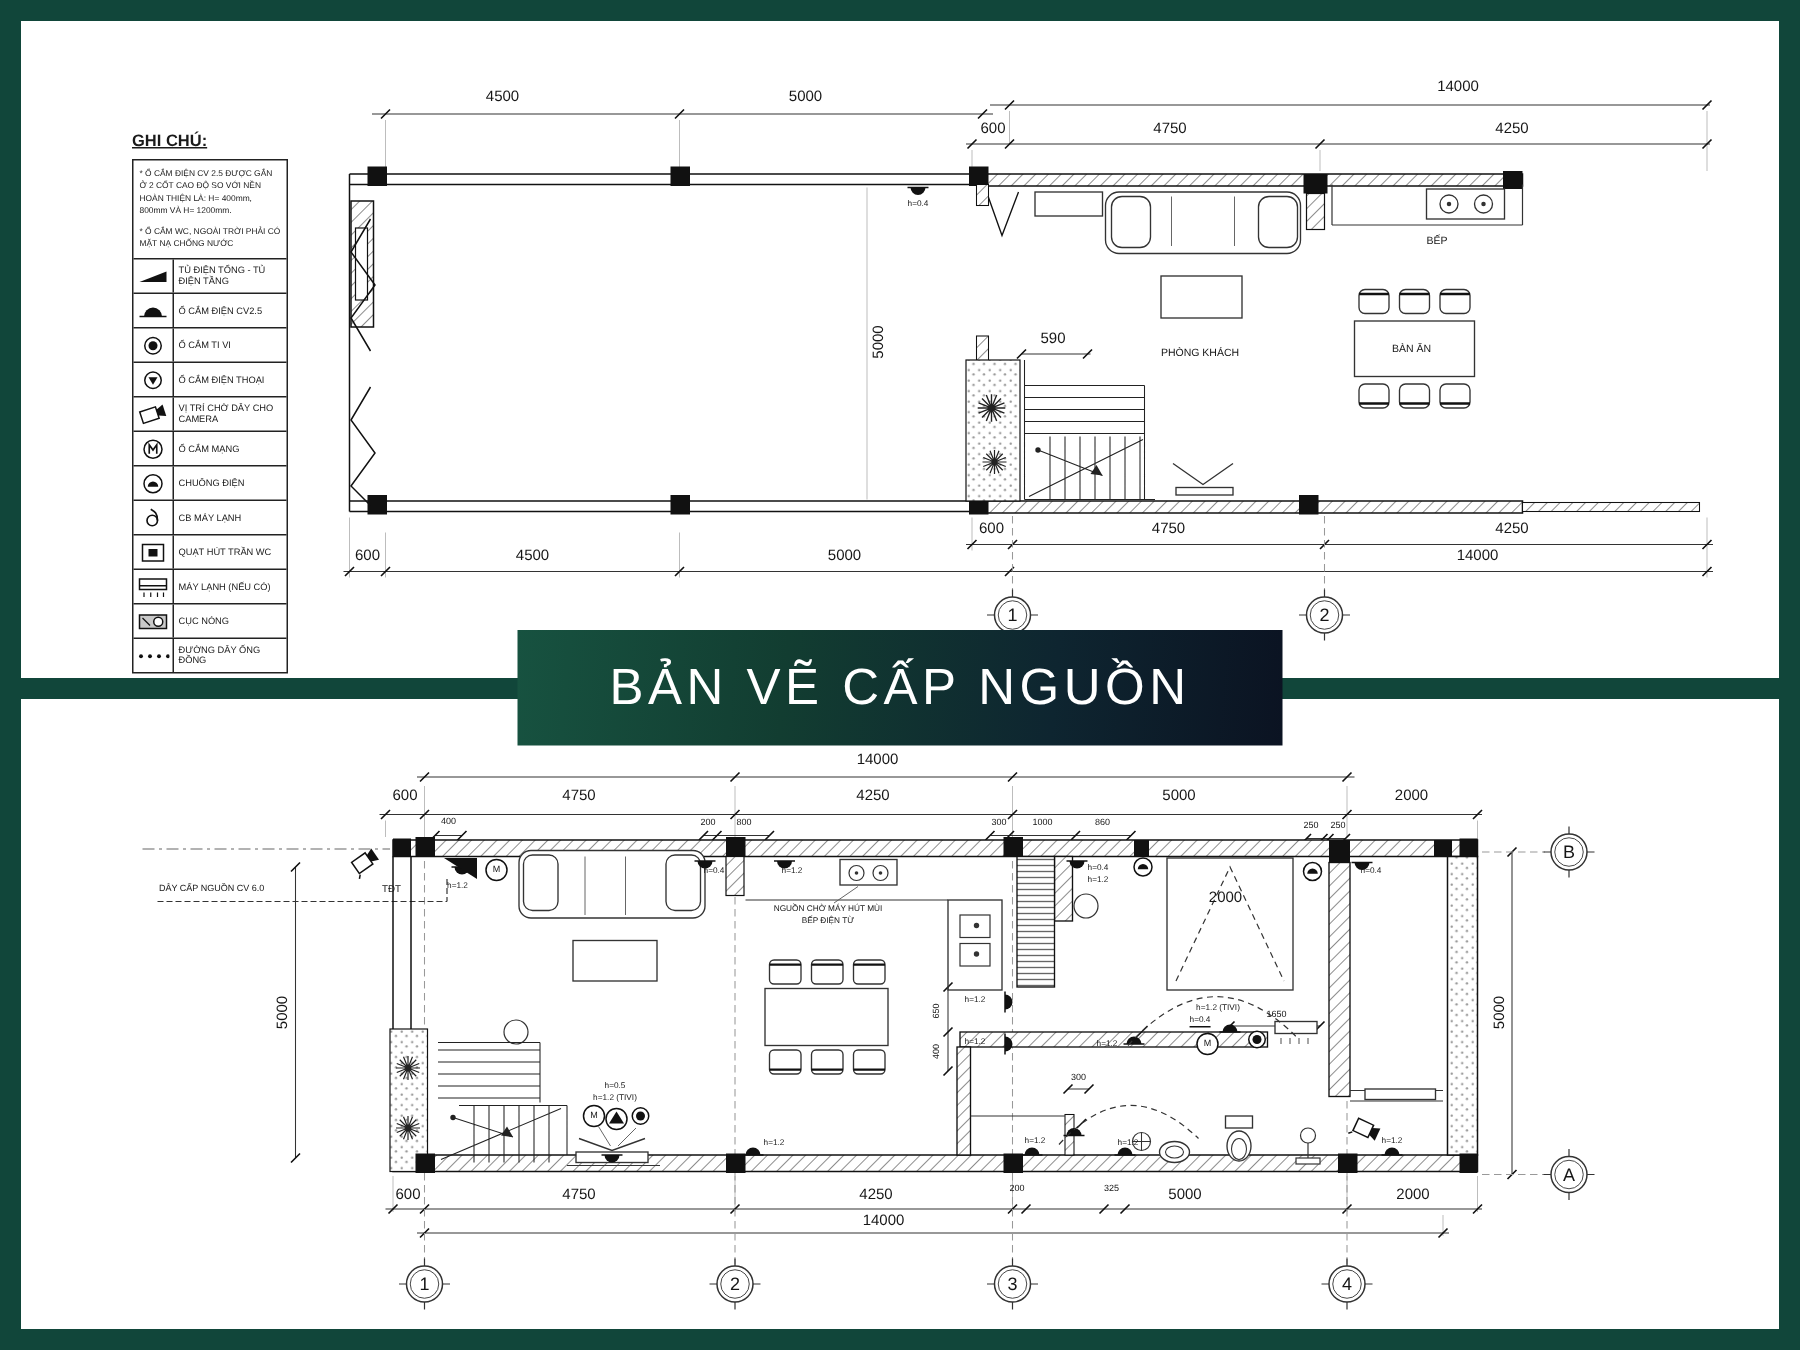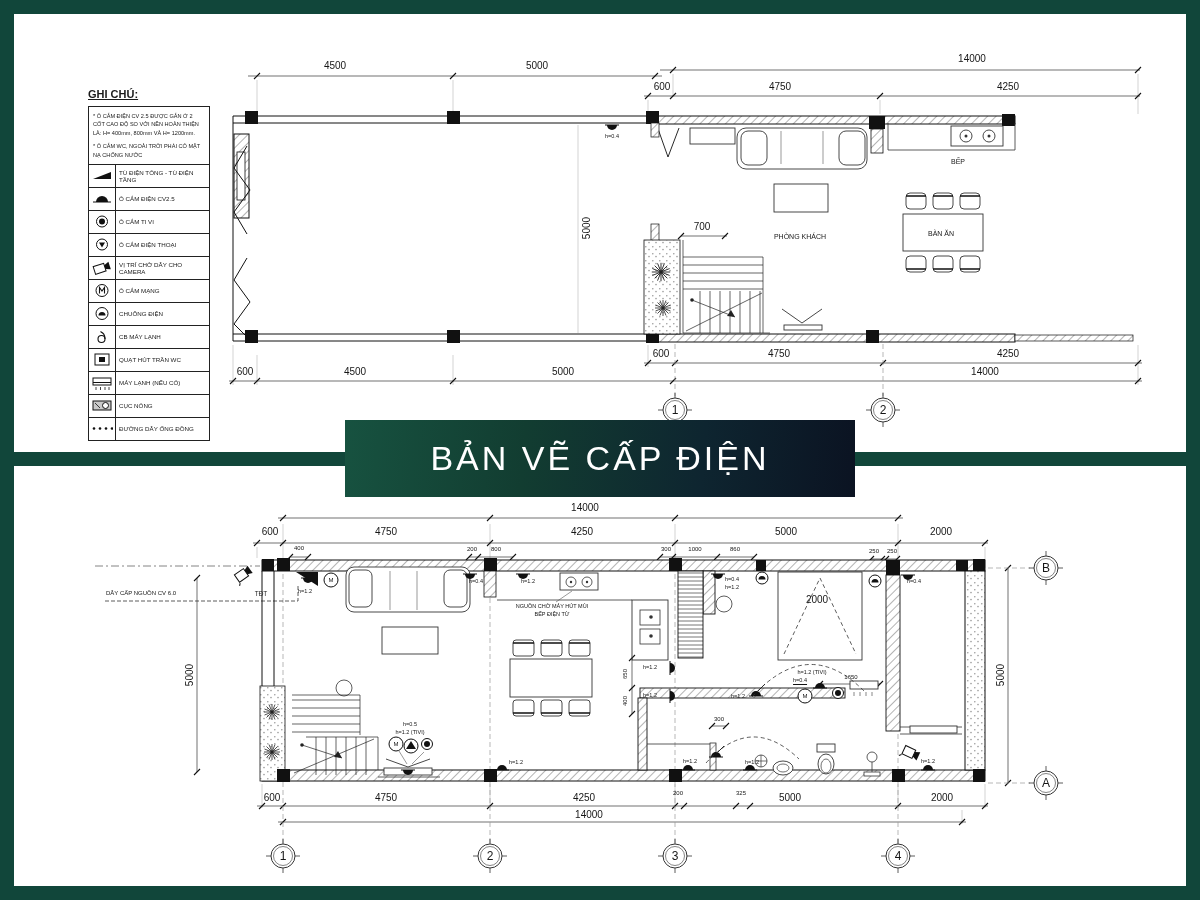--- a/index.html
+++ b/index.html
@@ -15,21 +15,21 @@
   .rot{transform:translate(-50%,-50%) rotate(-90deg)}
   .lft{transform:translate(0,-50%)}
   .und{border-bottom:1px solid #111;padding-bottom:1px}
   .gnum{font-size:12px}
   
   .banner{position:absolute;left:345px;top:420px;width:510px;height:77px;z-index:5;
           display:flex;align-items:center;justify-content:center;
           background:linear-gradient(95deg,#175240 0%,#123d31 35%,#0e2530 70%,#0b1322 100%);}
   .banner span{color:#ffffff;font-size:34px;letter-spacing:3px;font-weight:400}
   
-  .legend{position:absolute;left:88px;top:88px;width:122px;z-index:2}
+  .legend{position:absolute;left:88px;top:88px;width:104px;z-index:2}
   .lg-title{font-size:11px;font-weight:bold;text-decoration:underline;margin-bottom:6px}
   .lg-box{border:1.3px solid #222;background:#fff}
   .lg-notes{border-bottom:1.3px solid #222;padding:5px 4px;font-size:5.6px;line-height:1.5}
   .lg-notes p{margin:0 0 5px}
   .lg-notes p:last-child{margin:0}
   .lg-row{display:flex;align-items:stretch;height:22px;border-bottom:1.2px solid #222}
   .lg-row:last-child{border-bottom:none}
   .lg-ic{width:26px;display:flex;justify-content:center;align-items:center;border-right:1px solid #222}
   .lg-lb{flex:1;font-size:6.2px;display:flex;align-items:center;padding-left:3px;line-height:1.15}
 </style>
@@ -406,21 +406,21 @@
   </g>
 </svg>
 
 <span class="dl" style="left:335px;top:65px">4500</span>
 <span class="dl" style="left:537px;top:65px">5000</span>
 <span class="dl" style="left:972px;top:58px">14000</span>
 <span class="dl" style="left:662px;top:86px">600</span>
 <span class="dl" style="left:780px;top:86px">4750</span>
 <span class="dl" style="left:1008px;top:86px">4250</span>
 <span class="dl f55" style="left:612px;top:136px">h=0.4</span>
-<span class="dl" style="left:702px;top:226px">700</span>
+<span class="dl" style="left:702px;top:226px">590</span>
 <span class="dl f7" style="left:800px;top:236px">PHÒNG KHÁCH</span>
 <span class="dl f7" style="left:958px;top:161px">BẾP</span>
 <span class="dl f7" style="left:941px;top:233px">BÀN ĂN</span>
 <span class="dl rot" style="left:586px;top:228px">5000</span>
 <span class="dl" style="left:661px;top:353px">600</span>
 <span class="dl" style="left:779px;top:353px">4750</span>
 <span class="dl" style="left:1008px;top:353px">4250</span>
 <span class="dl" style="left:245px;top:371px">600</span>
 <span class="dl" style="left:355px;top:371px">4500</span>
 <span class="dl" style="left:563px;top:371px">5000</span>
@@ -482,14 +482,14 @@
 <span class="dl" style="left:942px;top:797px">2000</span>
 <span class="dl" style="left:589px;top:814px">14000</span>
 <span class="dl gnum" style="left:283px;top:856px">1</span>
 <span class="dl gnum" style="left:490px;top:856px">2</span>
 <span class="dl gnum" style="left:675px;top:856px">3</span>
 <span class="dl gnum" style="left:898px;top:856px">4</span>
 <span class="dl gnum" style="left:1046px;top:568px">B</span>
 <span class="dl gnum" style="left:1046px;top:783px">A</span>
 
 <div class="banner">
-  <span>BẢN VẼ CẤP ĐIỆN</span>
+  <span>BẢN VẼ CẤP NGUỒN</span>
 </div>
 
 </body></html>

